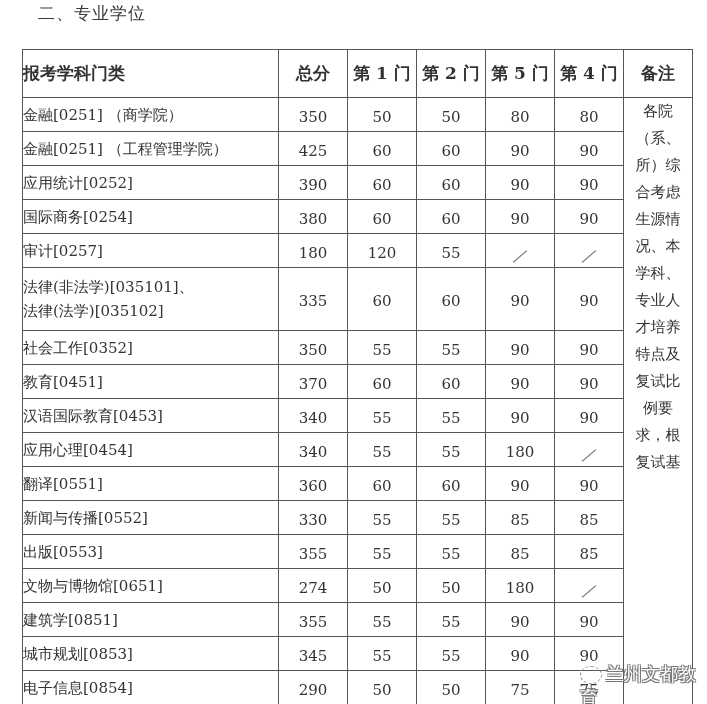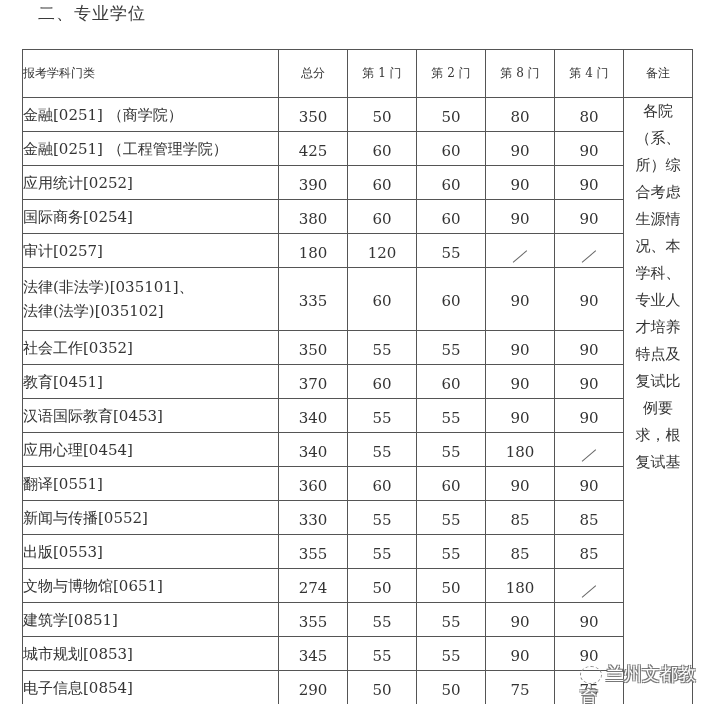--- a/index.html
+++ b/index.html
@@ -2,21 +2,21 @@
 <html><head>
 <meta charset="utf-8">
 <style>
   html, body { margin: 0; padding: 0; background: #ffffff; }
   body { width: 707px; height: 704px; overflow: hidden; position: relative;
          font-family: "DejaVu Serif", "Liberation Serif", serif; color: #333; }
   .section-title { position: absolute; left: 38px; top: 2px; font-size: 17px; font-weight: normal;
                    color: #3a3a3a; font-family: "DejaVu Sans", "Liberation Sans", sans-serif; letter-spacing: 1px; }
   table.scores { position: absolute; left: 22px; top: 49px; border-collapse: collapse; table-layout: fixed; }
   table.scores td, table.scores th { border: 1.5px solid #555; padding: 0; font-size: 15px; color: #333; }
-  table.scores th { font-weight: normal; height: 47px; font-size: 12px; }
+  table.scores th { font-weight: bold; height: 47px; font-size: 17px; }
   th.subject-head { text-align: left; padding-left: 8px; }
   td.subject { text-align: left; padding-left: 8px; white-space: nowrap; line-height: 24px; }
   td.num { text-align: center; }
   td.num span { position: relative; top: 2px; }
   tr.row { height: 34px; }
   tr.row.tall { height: 63px; }
   td.remark { vertical-align: top; text-align: center; font-size: 15px; line-height: 27px;
               padding-top: 206px; margin-top: 48px; }
   td.remark div { width: 52px; margin: 0 auto; word-break: break-all; }
   .slash { display: inline-block; width: 18px; height: 1.2px; background: #666; transform: rotate(-40deg); }
@@ -39,21 +39,21 @@
     <col style="width:69px">
       <col style="width:69px">
       <col style="width:69px">
   </colgroup>
   <thead>
     <tr>
       <th class="subject-head">报考学科门类</th>
       <th>总分</th>
       <th>第 1 门</th>
       <th>第 2 门</th>
-      <th>第 8 门</th>
+      <th>第 5 门</th>
       <th>第 4 门</th>
       <th>备注</th>
     </tr>
   </thead>
   <tbody id="tbody">
       <tr class="row">
         <td class="subject">
           <div>金融[0251] （商学院）</div>
         </td>
         <td class="num"><span>350</span></td>

